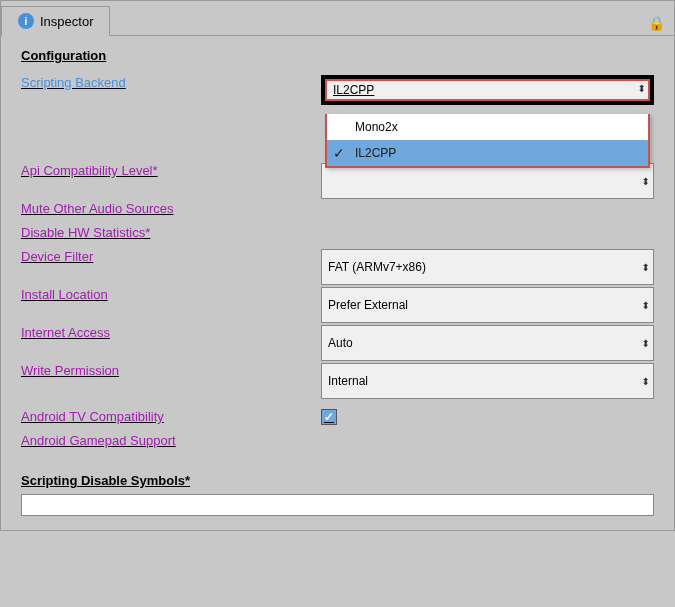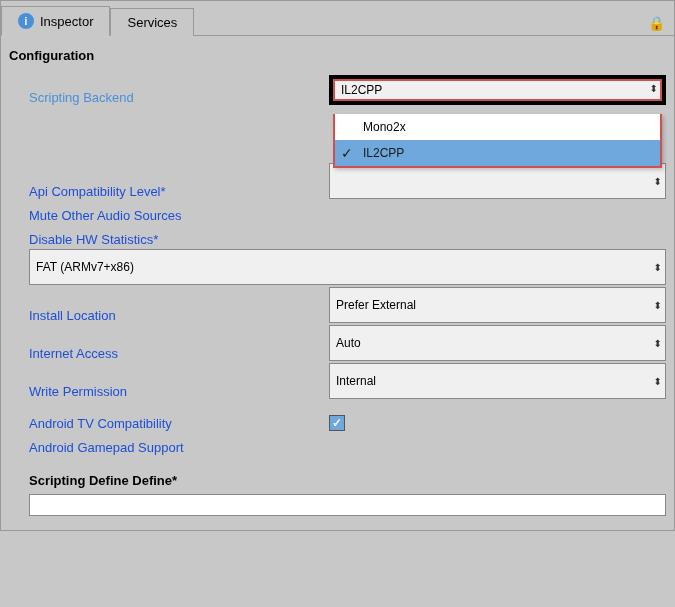--- a/index.html
+++ b/index.html
@@ -60,42 +60,42 @@
       flex-shrink: 0;
     }
 
     .tab-bar-right {
       margin-left: auto;
       padding-right: 8px;
       padding-bottom: 4px;
     }
 
     .content {
-      padding: 12px 8px;
-      background: #c8c8c8;
+      padding: 12px 20px;
+      background: #c8c8c8;
+      text-decoration: underline;
     }
 
     .section-title {
       font-weight: bold;
       font-size: 13px;
       margin-bottom: 12px;
     }
 
     .config-row {
       display: flex;
-      align-items: flex-end;
+      align-items: flex-start;
       min-height: 22px;
       margin-bottom: 2px;
-      margin-left: 20px;
     }
 
     .config-label {
       flex: 0 0 300px;
       font-size: 13px;
-      color: #1d4ed8;
+      color: #a21caf;
       padding-right: 8px;
     }
 
     .config-label.link {
       color: #4a90d9;
       cursor: pointer;
     }
 
     .config-value {
       flex: 1;
@@ -245,23 +245,20 @@
   </style>
 </head>
 <body>
 
 <div class="window">
 
   <div class="tab-bar">
     <div class="tab active">
       <div class="tab-icon">i</div>
       <span>Inspector</span>
-    </div>
-    <div class="tab">
-      <span>Services</span>
     </div>
     <div class="tab-bar-right">
       <span style="font-size:14px; color:#555;">🔒</span>
     </div>
   </div>
 
   <div class="content">
     <div class="section-title">Configuration</div>
 
     <div class="config-row scripting-section">
@@ -305,20 +302,23 @@
     </div>
 
     <div class="config-row">
       <div class="config-label">
         <span>Disable HW Statistics*</span>
       </div>
       <div class="config-value"></div>
     </div>
 
     <div class="config-row">
+      <div class="config-label">
+        <span>Device Filter</span>
+      </div>
       <div class="config-value">
         <div class="dropdown-wrapper">
           <select class="dropdown"><option>FAT (ARMv7+x86)</option></select>
         </div>
       </div>
     </div>
 
     <div class="config-row">
       <div class="config-label">
         <span>Install Location</span>
@@ -366,21 +366,21 @@
 
     <div class="config-row">
       <div class="config-label">
         <span>Android Gamepad Support</span>
       </div>
     </div>
 
     <div class="spacer-row"></div>
 
     <div class="config-row">
-      <div class="scripting-define-label">Scripting Define Define*</div>
+      <div class="scripting-define-label">Scripting Disable Symbols*</div>
     </div>
     <div class="config-row">
       <div style="width:100%;">
         <input type="text" class="text-input" value="" style="">
       </div>
     </div>
 
   </div>
 </div>
 

